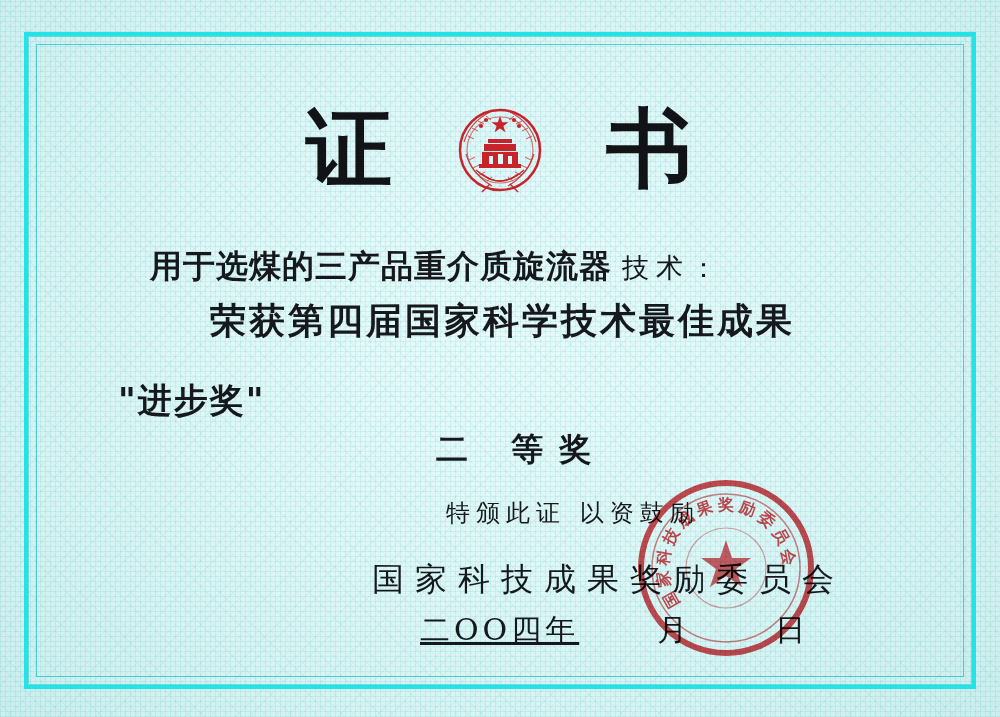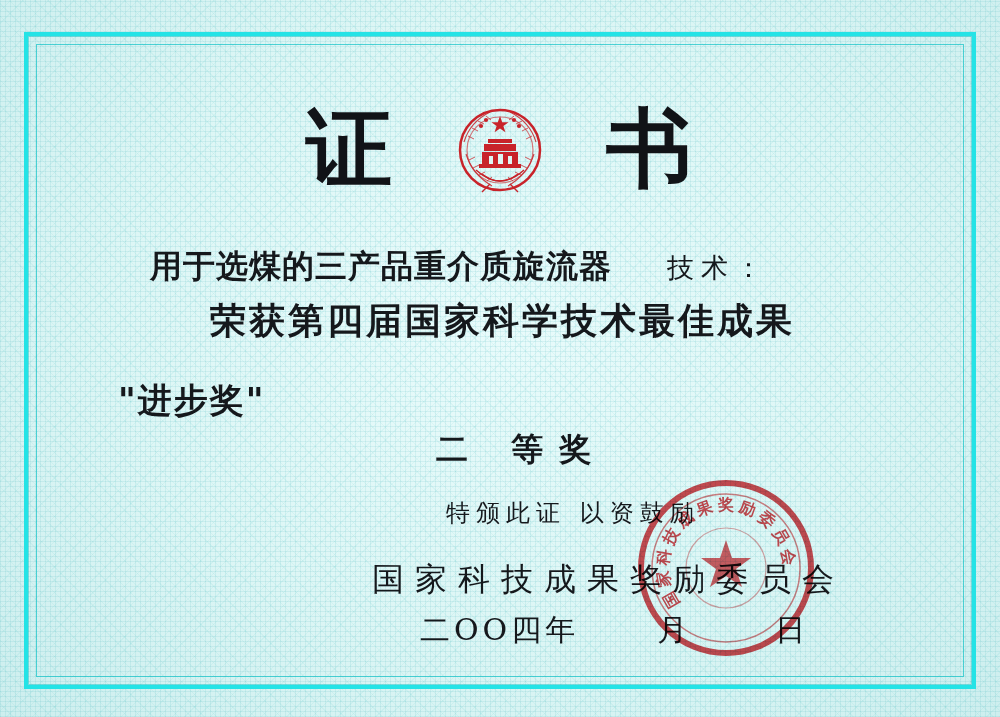--- a/index.html
+++ b/index.html
@@ -99,35 +99,34 @@
   }
 
   
   #line-project {
     position: absolute;
     left: 150px;
     top: 245px;
     display: flex;
     align-items: baseline;
     white-space: nowrap;
-    gap: 29px;
   }
   #project-name {
     font-family: "DejaVu Serif", "Liberation Serif", serif;
     font-size: 32px;
     font-weight: 700;
     color: #15181c;
     letter-spacing: 1px;
   }
   #project-suffix {
     font-family: "DejaVu Serif", "Liberation Serif", serif;
     font-size: 27px;
     color: #15181c;
     letter-spacing: 7px;
-    margin-left: 26px;
+    margin-left: 10px;
     text-align: center;
   }
 
   #line-award {
     position: absolute;
     left: 210px;
     top: 297px;
     font-family: "DejaVu Serif", "Liberation Serif", serif;
     font-size: 36px;
     font-weight: 700;
@@ -186,21 +185,21 @@
     left: 420px;
     top: 610px;
     display: flex;
     align-items: baseline;
     font-family: "DejaVu Serif", "Liberation Serif", serif;
     font-size: 30px;
     color: #15181c;
     letter-spacing: 4px;
     white-space: nowrap;
   }
-  #date-year { margin-right: 78px; }
+  #date-year { margin-right: 78px; text-decoration: underline; }
   #date-month { margin-right: 84px; }
 
   
   #seal {
     position: absolute;
     left: 636px;
     top: 478px;
     width: 180px;
     height: 180px;
     opacity: 0.82;

